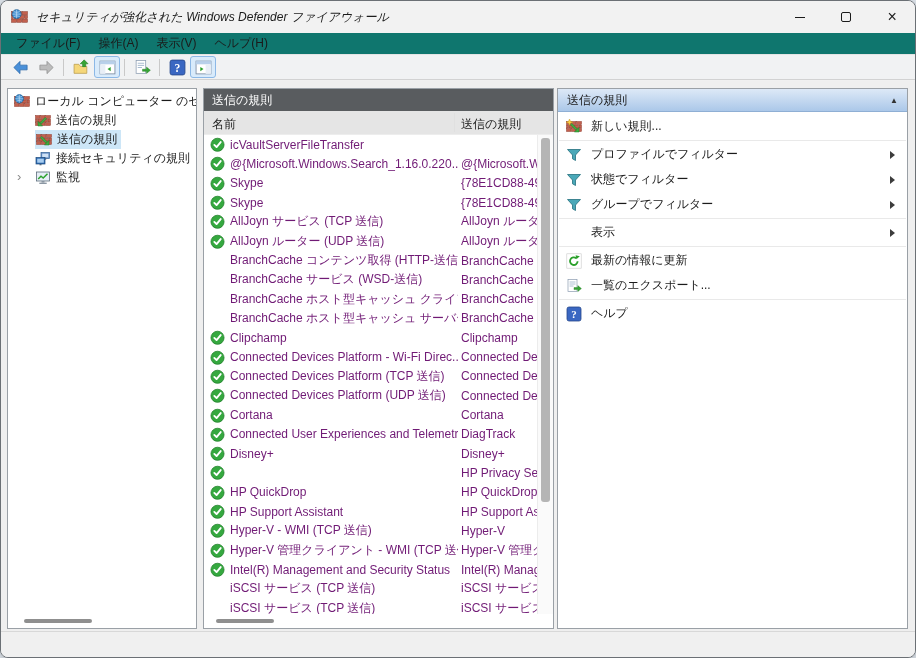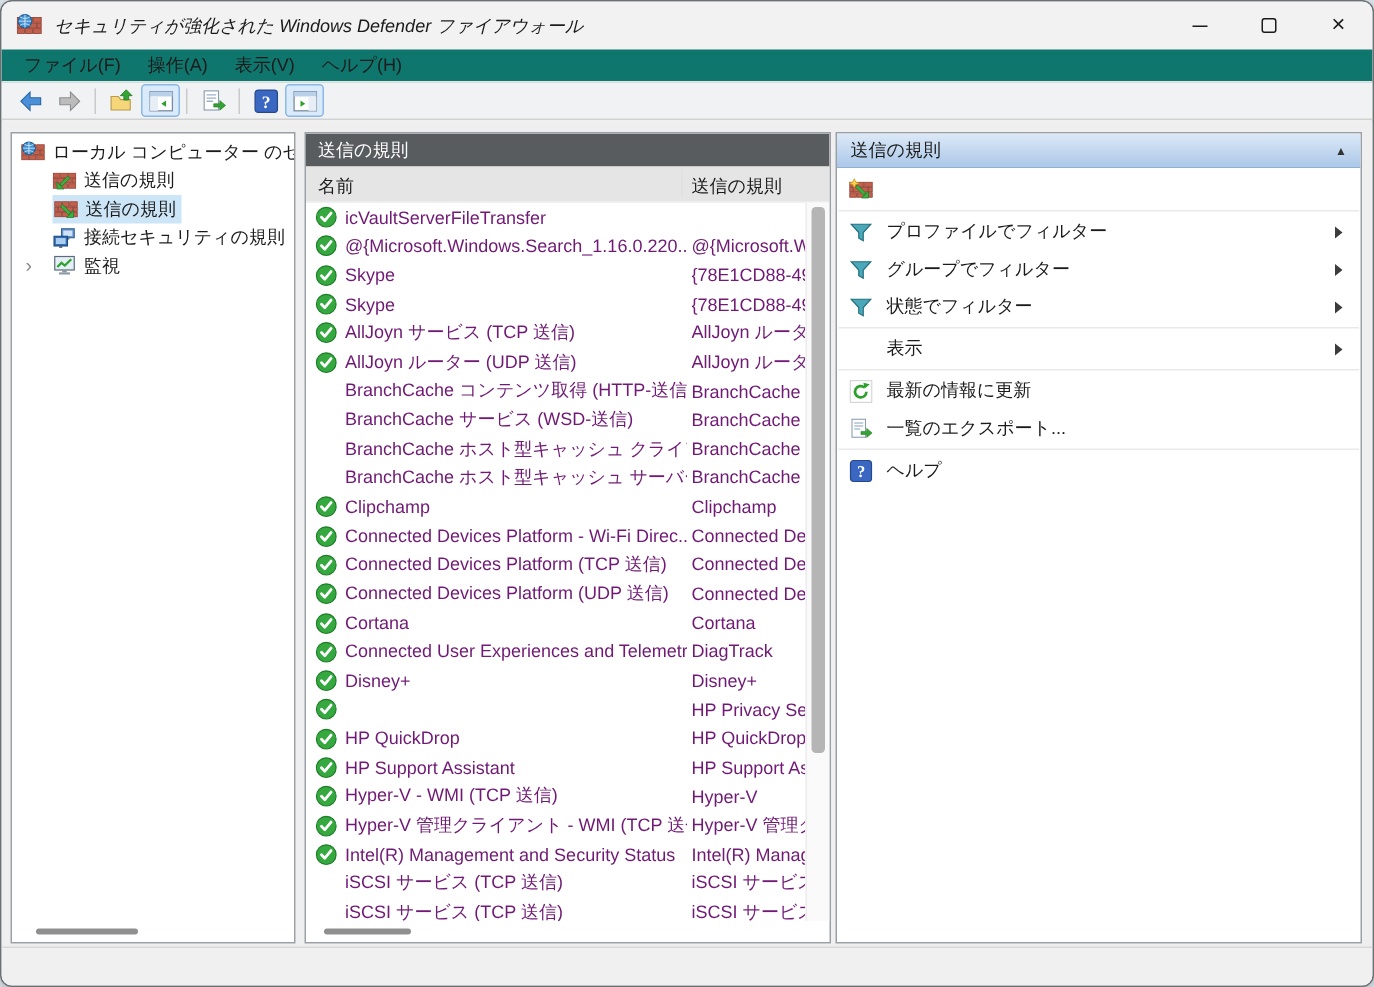--- a/index.html
+++ b/index.html
@@ -265,21 +265,21 @@
                   <rect x="1" y="6.5" width="9" height="6.5" fill="#2f6bb0" stroke="#1d4a7e" stroke-width="0.7"></rect>
                   <rect x="2.2" y="7.7" width="6.6" height="4" fill="#a8cdf0"></rect>
                   <rect x="4.5" y="13" width="2" height="1.3" fill="#55687d"></rect>
                 </svg>
               </span>
               <span>接続セキュリティの規則</span>
             </span>
           </div>
           <div class="tree-row tree-child">
             <span class="chev">›</span>
-            <span class="" style="display: flex; align-items: flex-start;">
+            <span class="" style="display: flex; align-items: center;">
               <span class="icon">
                 <svg viewBox="0 0 16 16" xmlns="http://www.w3.org/2000/svg">
                   <rect x="1.5" y="2" width="13" height="9" fill="#e6eef6" stroke="#5a6b7a" stroke-width="0.8"></rect>
                   <polyline points="3.2,9 6,6.2 8.2,8 12.5,3.8" stroke="#2ea32e" stroke-width="1.5" fill="none"></polyline>
                   <rect x="6.5" y="11" width="3" height="1.6" fill="#8b97a3"></rect>
                   <rect x="4.3" y="12.6" width="7.4" height="1.4" fill="#8b97a3"></rect>
                 </svg>
               </span>
               <span>監視</span>
             </span>
@@ -543,47 +543,48 @@
                   <rect x="5.5" y="9.5" width="4.5" height="3"></rect>
                   <rect x="10.5" y="9.5" width="5" height="3"></rect>
                 </g>
                 <g fill="#3fae43" stroke="#1b7d20" stroke-width="0.5">
                   <polygon points="13,13 13,8.4 8.4,13"></polygon>
                   <polygon points="11.1,9.7 9.7,11.1 4.4,5.8 5.8,4.4"></polygon>
                 </g>
                 <polygon points="3.5,0 4.4,2.3 6.8,3.2 4.4,4.1 3.5,6.4 2.6,4.1 0.2,3.2 2.6,2.3" fill="#ffd24a" stroke="#c79a1e" stroke-width="0.5"></polygon>
               </svg>
             </span>
+            <span class="lbl">新しい規則...</span>
           </div>
           <div class="divider"></div>
           <div class="action-item">
             <span class="icon">
               <svg viewBox="0 0 16 16" xmlns="http://www.w3.org/2000/svg">
                 <polygon points="1.5,2.5 14.5,2.5 9.5,8 9.5,13.5 6.5,11.8 6.5,8" fill="#4aa8b8" stroke="#23707e" stroke-width="0.8"></polygon>
               </svg>
             </span>
             <span class="lbl">プロファイルでフィルター</span>
             <span class="tri"></span>
           </div>
           <div class="action-item">
             <span class="icon">
               <svg viewBox="0 0 16 16" xmlns="http://www.w3.org/2000/svg">
                 <polygon points="1.5,2.5 14.5,2.5 9.5,8 9.5,13.5 6.5,11.8 6.5,8" fill="#4aa8b8" stroke="#23707e" stroke-width="0.8"></polygon>
               </svg>
             </span>
+            <span class="lbl">状態でフィルター</span>
+            <span class="tri"></span>
+          </div>
+          <div class="action-item">
+            <span class="icon">
+              <svg viewBox="0 0 16 16" xmlns="http://www.w3.org/2000/svg">
+                <polygon points="1.5,2.5 14.5,2.5 9.5,8 9.5,13.5 6.5,11.8 6.5,8" fill="#4aa8b8" stroke="#23707e" stroke-width="0.8"></polygon>
+              </svg>
+            </span>
             <span class="lbl">グループでフィルター</span>
-            <span class="tri"></span>
-          </div>
-          <div class="action-item">
-            <span class="icon">
-              <svg viewBox="0 0 16 16" xmlns="http://www.w3.org/2000/svg">
-                <polygon points="1.5,2.5 14.5,2.5 9.5,8 9.5,13.5 6.5,11.8 6.5,8" fill="#4aa8b8" stroke="#23707e" stroke-width="0.8"></polygon>
-              </svg>
-            </span>
-            <span class="lbl">状態でフィルター</span>
             <span class="tri"></span>
           </div>
           <div class="divider"></div>
           <div class="action-item">
             <span class="icon-spacer"></span>
             <span class="lbl">表示</span>
             <span class="tri"></span>
           </div>
           <div class="divider"></div>
           <div class="action-item">

